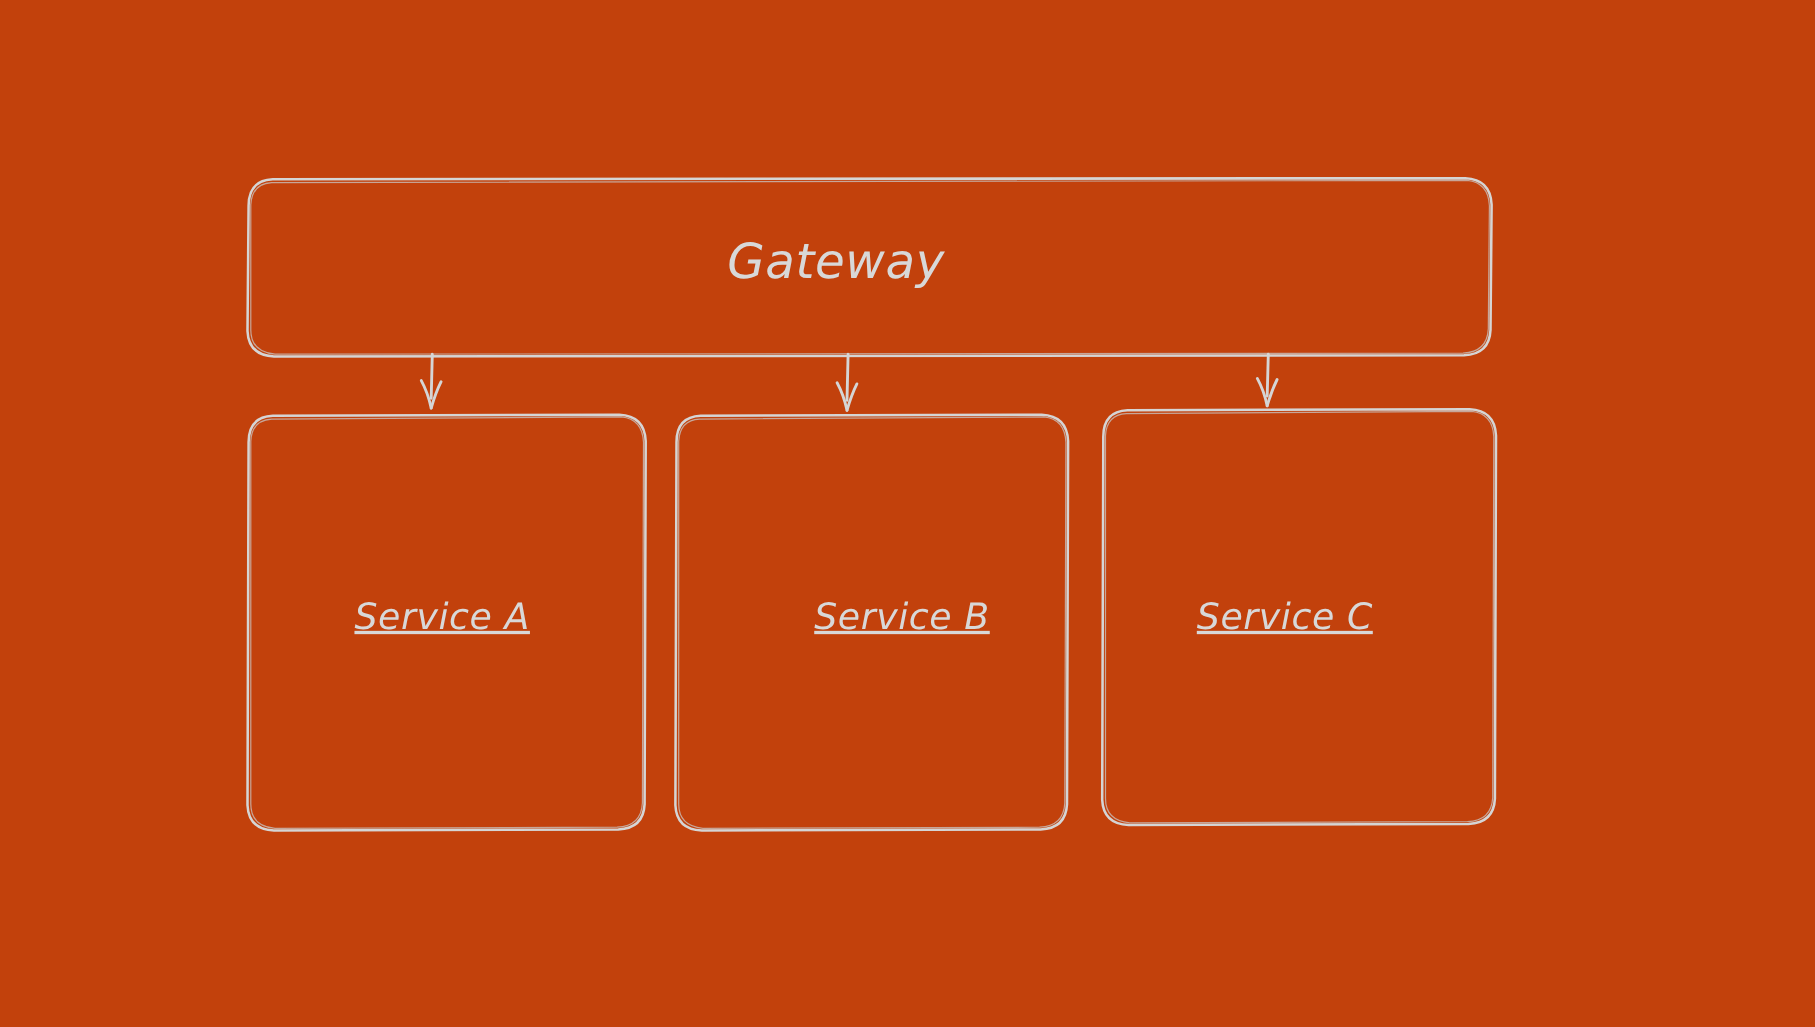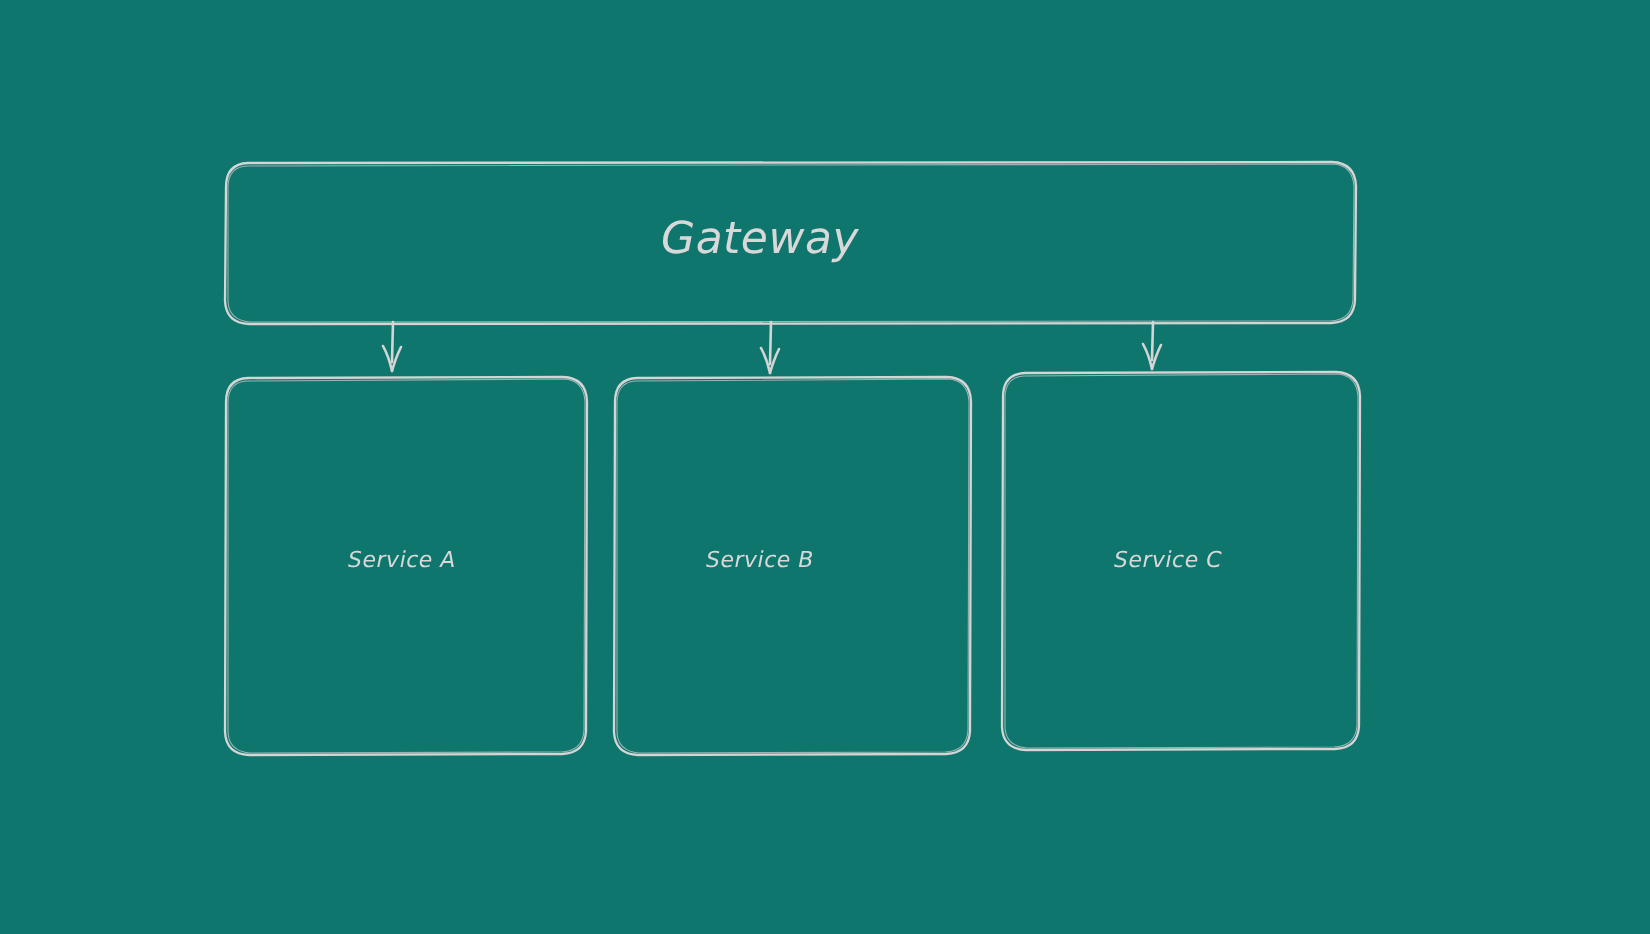--- a/index.html
+++ b/index.html
@@ -10,21 +10,21 @@
   body {
     width: 1650px;
     height: 934px;
     overflow: hidden;
     font-family: "DejaVu Sans", sans-serif;
   }
   #canvas {
     position: relative;
     width: 1650px;
     height: 934px;
-    background: #0f766e;
+    background: #c2410c;
   }
   .diagram-svg {
     position: absolute;
     top: 0;
     left: 0;
     width: 1650px;
     height: 934px;
   }
   .node-label {
     position: absolute;
@@ -36,21 +36,22 @@
     white-space: nowrap;
     text-align: center;
     transform: translate(-50%, -50%);
     text-rendering: geometricPrecision;
     pointer-events: none;
   }
   .label-gateway {
     font-size: 44px;
   }
   .label-service {
-    font-size: 22px;
+    font-size: 33px;
+    text-decoration: underline;
   }
 </style>
 </head>
 <body>
 
 <div id="canvas">
 
   <svg class="diagram-svg" viewBox="0 0 1650 934" xmlns="http://www.w3.org/2000/svg">
 
     <g>
@@ -90,17 +91,17 @@
       <path d="M 1143 344 Q 1149 355 1152 369" fill="none" stroke="#d5d5d5" stroke-width="2.6" stroke-linecap="round"></path>
       <path d="M 1161 345 Q 1156 355 1152 369" fill="none" stroke="#d5d5d5" stroke-width="2.6" stroke-linecap="round"></path>
     </g>
 
   </svg>
 
   <div class="node-label label-gateway" style="left:760px; top:238px;">Gateway</div>
 
   <div class="node-label label-service" style="left:402px; top:560px;">Service A</div>
 
-  <div class="node-label label-service" style="left:760px; top:560px;">Service B</div>
+  <div class="node-label label-service" style="left:820px; top:560px;">Service B</div>
 
   <div class="node-label label-service" style="left:1168px; top:560px;text-align:right;">Service C</div>
 
 </div>
 
 </body></html>

